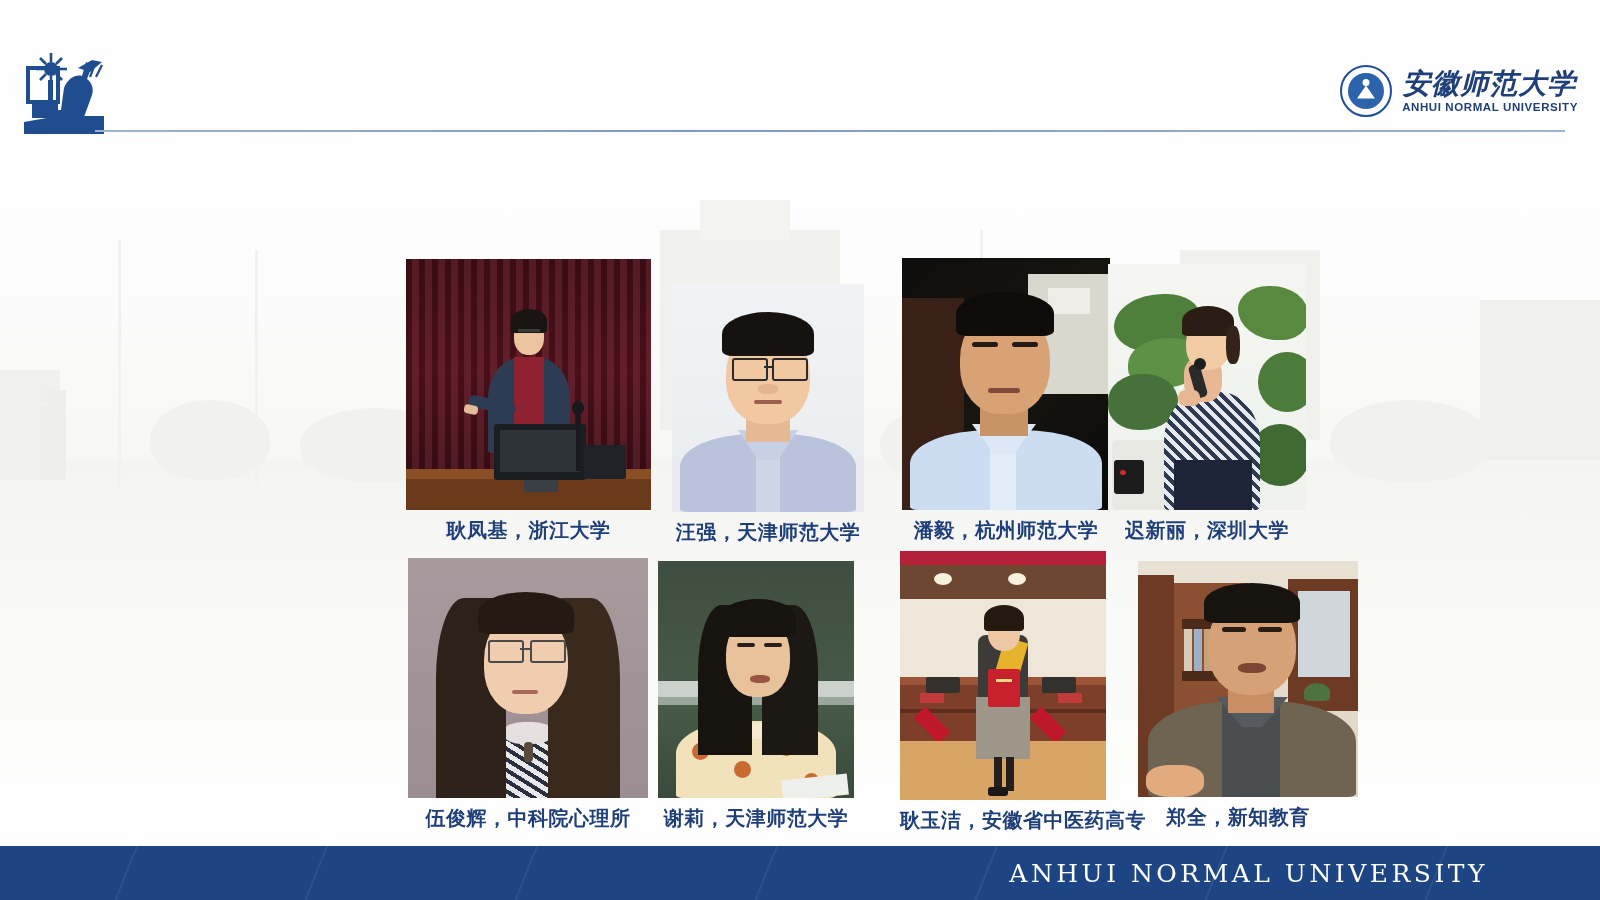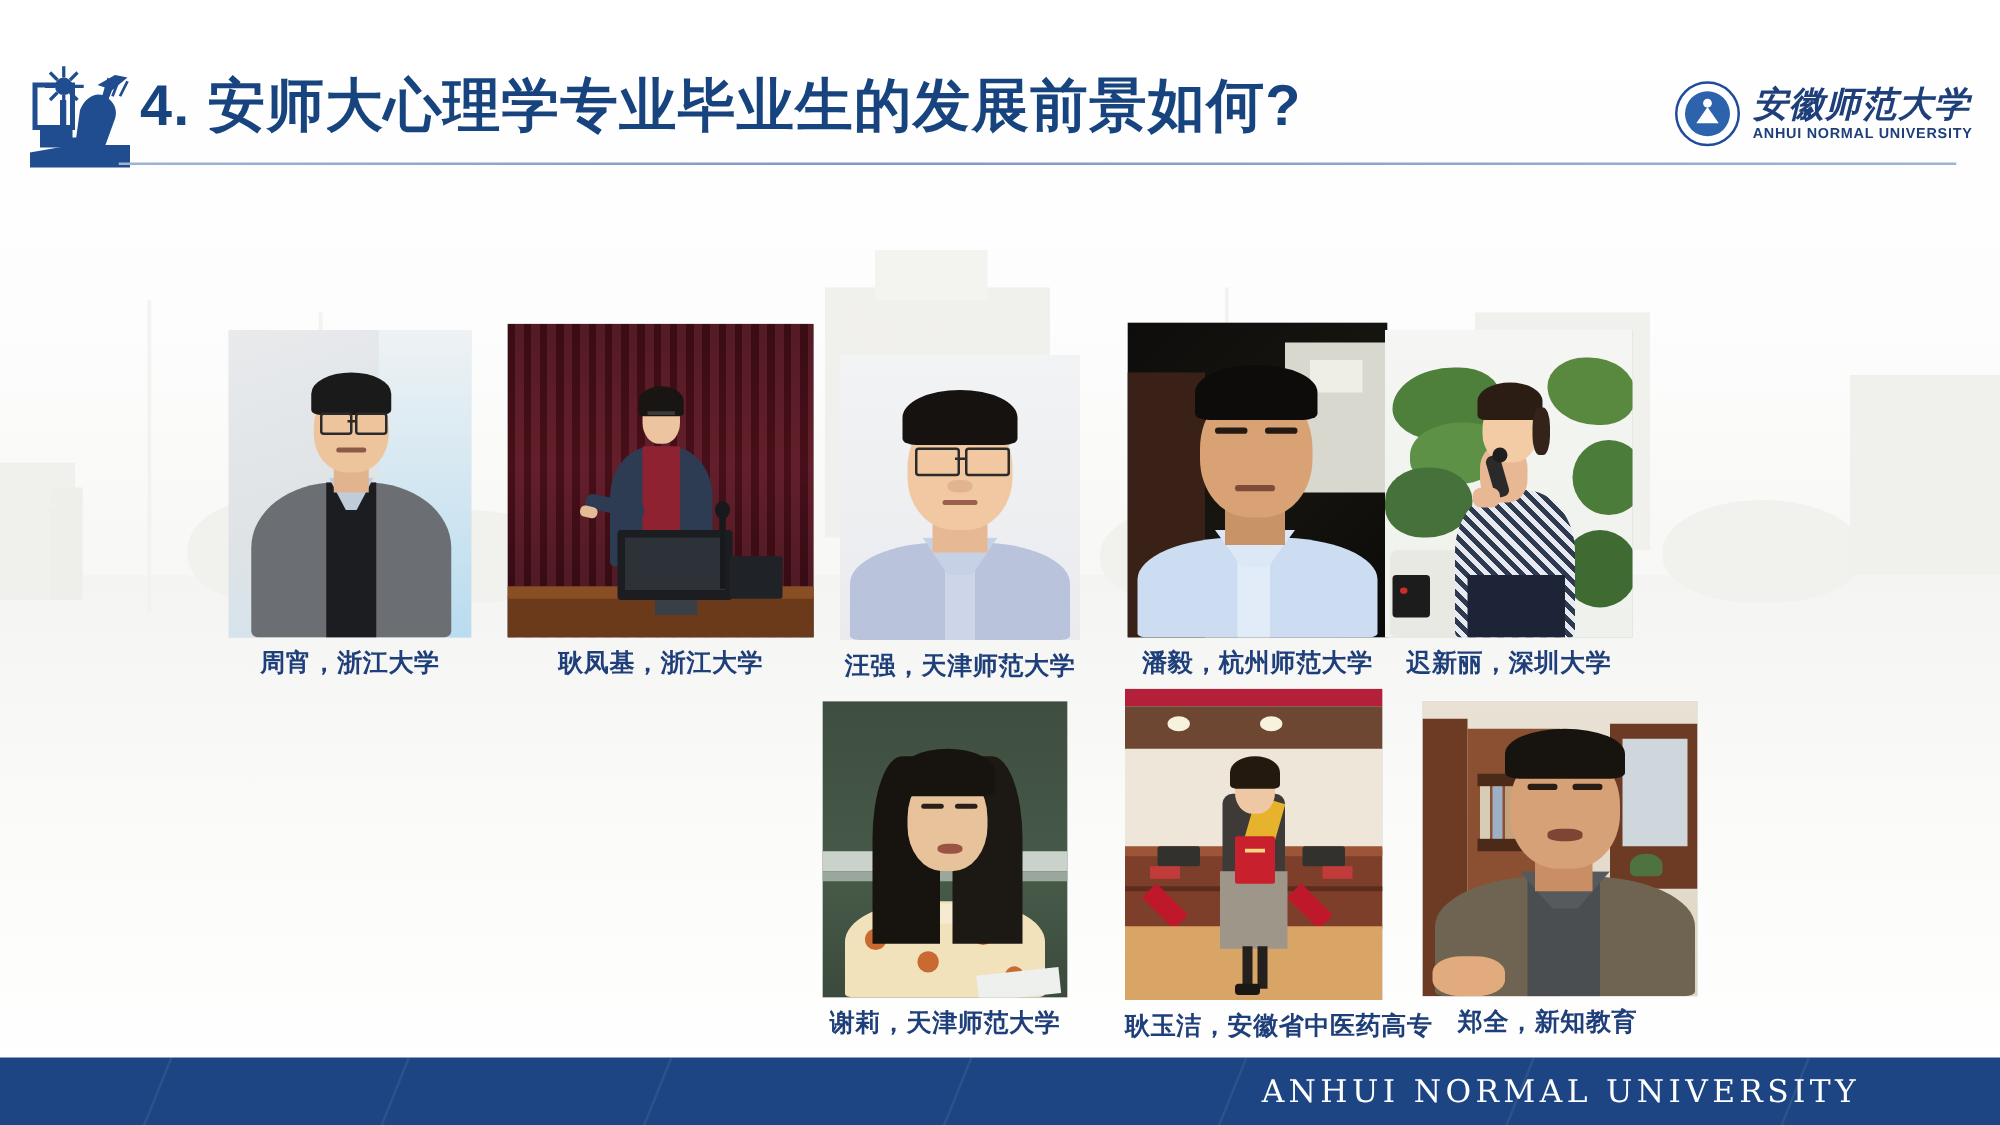--- a/index.html
+++ b/index.html
@@ -136,21 +136,20 @@
           <g stroke="#1f4d8f" stroke-width="2.2">
             <line x1="70" y1="14" x2="66" y2="26"></line>
             <line x1="77" y1="14" x2="72" y2="27"></line>
             <line x1="84" y1="15" x2="78" y2="27"></line>
           </g>
           <path d="M36 60 h30 v8 h-30 z"></path>
         </g>
       </svg>
     </div>
 
-    <div class="title">4. 安师大心理学专业毕业生的发展前景如何?</div>
 
     <div class="rule"></div>
 
     <div class="unilogo">
       <div class="seal">
         <div class="inner"></div>
         <div class="head"></div>
         <div class="mtn"></div>
       </div>
       <div class="names">
@@ -158,39 +157,20 @@
         <div class="en">ANHUI NORMAL UNIVERSITY</div>
       </div>
     </div>
   </div>
 
 
   <div class="gallery">
 
     <div class="row" style="height:290px;">
 
-      <div class="cell" style="left:183px;top:16px;width:194px;">
-        <div class="photo" style="width:194px;height:246px;">
-          <div class="ph">
-            <div class="sk" style="inset:0;background:linear-gradient(160deg,#e8eaec 0%,#dfe3e6 55%,#cfe4f0 100%);"></div>
-            <div class="sk" style="left:120px;top:0;width:74px;height:246px;background:linear-gradient(180deg,#eef2f4,#b9dcef);"></div>
-            <div class="sk torso" style="left:18px;top:122px;width:160px;height:124px;background:#6b6f74;"></div>
-            <div class="sk" style="left:78px;top:122px;width:40px;height:124px;background:#1b1d20;"></div>
-            <div class="sk" style="left:80px;top:118px;width:36px;height:26px;background:#bfcddb;clip-path:polygon(0 0,100% 0,62% 100%,38% 100%);"></div>
-            <div class="sk" style="left:84px;top:104px;width:28px;height:26px;background:#e2b38f;"></div>
-            <div class="sk face" style="left:68px;top:44px;width:60px;height:70px;background:#eec49c;"></div>
-            <div class="sk hair" style="left:66px;top:34px;width:64px;height:34px;background:#1a1a1a;"></div>
-            <div class="glasses" style="left:73px;top:66px;width:22px;height:14px;"></div>
-            <div class="glasses" style="left:101px;top:66px;width:22px;height:14px;"></div>
-            <div class="sk" style="left:95px;top:72px;width:6px;height:2px;background:#2b2b2b;"></div>
-            <div class="sk" style="left:86px;top:94px;width:24px;height:4px;border-radius:3px;background:#8d5a49;"></div>
-          </div>
-        </div>
-        <div class="cap">周宵，浙江大学</div>
-      </div>
 
       <div class="cell" style="left:406px;top:11px;width:245px;">
         <div class="photo" style="width:245px;height:251px;">
           <div class="ph">
             <div class="sk" style="inset:0;background:linear-gradient(180deg,#4a0f18 0%,#5b1320 45%,#3d0d15 100%);"></div>
             <div class="sk" style="left:0;top:0;right:0;height:251px;
                  background:repeating-linear-gradient(90deg,rgba(0,0,0,.22) 0 6px,rgba(255,255,255,.05) 6px 13px);"></div>
             <div class="sk" style="left:0;top:218px;right:0;height:33px;background:#6a3a1b;"></div>
             <div class="sk" style="left:0;top:210px;right:0;height:10px;background:#8a4e25;"></div>
             <div class="sk torso" style="left:82px;top:98px;width:82px;height:96px;background:#2d3c52;"></div>
@@ -277,20 +257,41 @@
             <div class="sk" style="left:70px;top:126px;width:22px;height:16px;border-radius:7px;background:#e8b894;"></div>
           </div>
         </div>
         <div class="cap">迟新丽，深圳大学</div>
       </div>
     </div>
 
     <div class="row" style="height:290px;margin-top:5px;">
 
 
+      <div class="cell" style="left:408px;top:15px;width:240px;">
+        <div class="photo" style="width:240px;height:240px;">
+          <div class="ph">
+            <div class="sk" style="inset:0;background:linear-gradient(180deg,#a99a9e 0%,#9b8d92 100%);"></div>
+            <div class="sk torso" style="left:36px;top:168px;width:170px;height:72px;background:#242b3d;"></div>
+            <div class="sk" style="left:96px;top:172px;width:48px;height:68px;
+                 background:repeating-linear-gradient(32deg,#e8e8ea 0 5px,#2a2f3d 5px 9px);"></div>
+            <div class="sk" style="left:96px;top:164px;width:48px;height:22px;background:#e5dfe0;border-radius:40%;"></div>
+            <div class="sk" style="left:28px;top:40px;width:70px;height:200px;border-radius:40% 20% 0 0;background:#2e2119;"></div>
+            <div class="sk" style="left:140px;top:40px;width:72px;height:200px;border-radius:20% 40% 0 0;background:#3a2a1e;"></div>
+            <div class="sk face" style="left:76px;top:52px;width:84px;height:104px;background:#f0cdae;"></div>
+            <div class="sk hair" style="left:70px;top:34px;width:96px;height:42px;background:#241a13;"></div>
+            <div class="glasses" style="left:80px;top:82px;width:32px;height:19px;border-color:#4a4a4a;"></div>
+            <div class="glasses" style="left:122px;top:82px;width:32px;height:19px;border-color:#4a4a4a;"></div>
+            <div class="sk" style="left:112px;top:90px;width:10px;height:2px;background:#4a4a4a;"></div>
+            <div class="sk" style="left:104px;top:132px;width:26px;height:4px;border-radius:3px;background:#a8685a;"></div>
+            <div class="sk" style="left:116px;top:184px;width:9px;height:20px;border-radius:4px;background:#5a4a3c;"></div>
+          </div>
+        </div>
+        <div class="cap">伍俊辉，中科院心理所</div>
+      </div>
 
       <div class="cell" style="left:658px;top:18px;width:196px;">
         <div class="photo" style="width:196px;height:237px;">
           <div class="ph">
             <div class="sk" style="inset:0;background:linear-gradient(180deg,#3e4e40 0%,#475a48 60%,#3a4a3c 100%);"></div>
             <div class="sk" style="left:0;top:120px;right:0;height:16px;background:#cbd2cc;"></div>
             <div class="sk" style="left:0;top:136px;right:0;height:8px;background:#9aa79c;"></div>
             <div class="sk torso" style="left:18px;top:160px;width:160px;height:77px;
                  background:#f2e2bb;"></div>
             <div class="sk" style="left:34px;top:182px;width:17px;height:17px;border-radius:50%;background:#c96a30;"></div>

